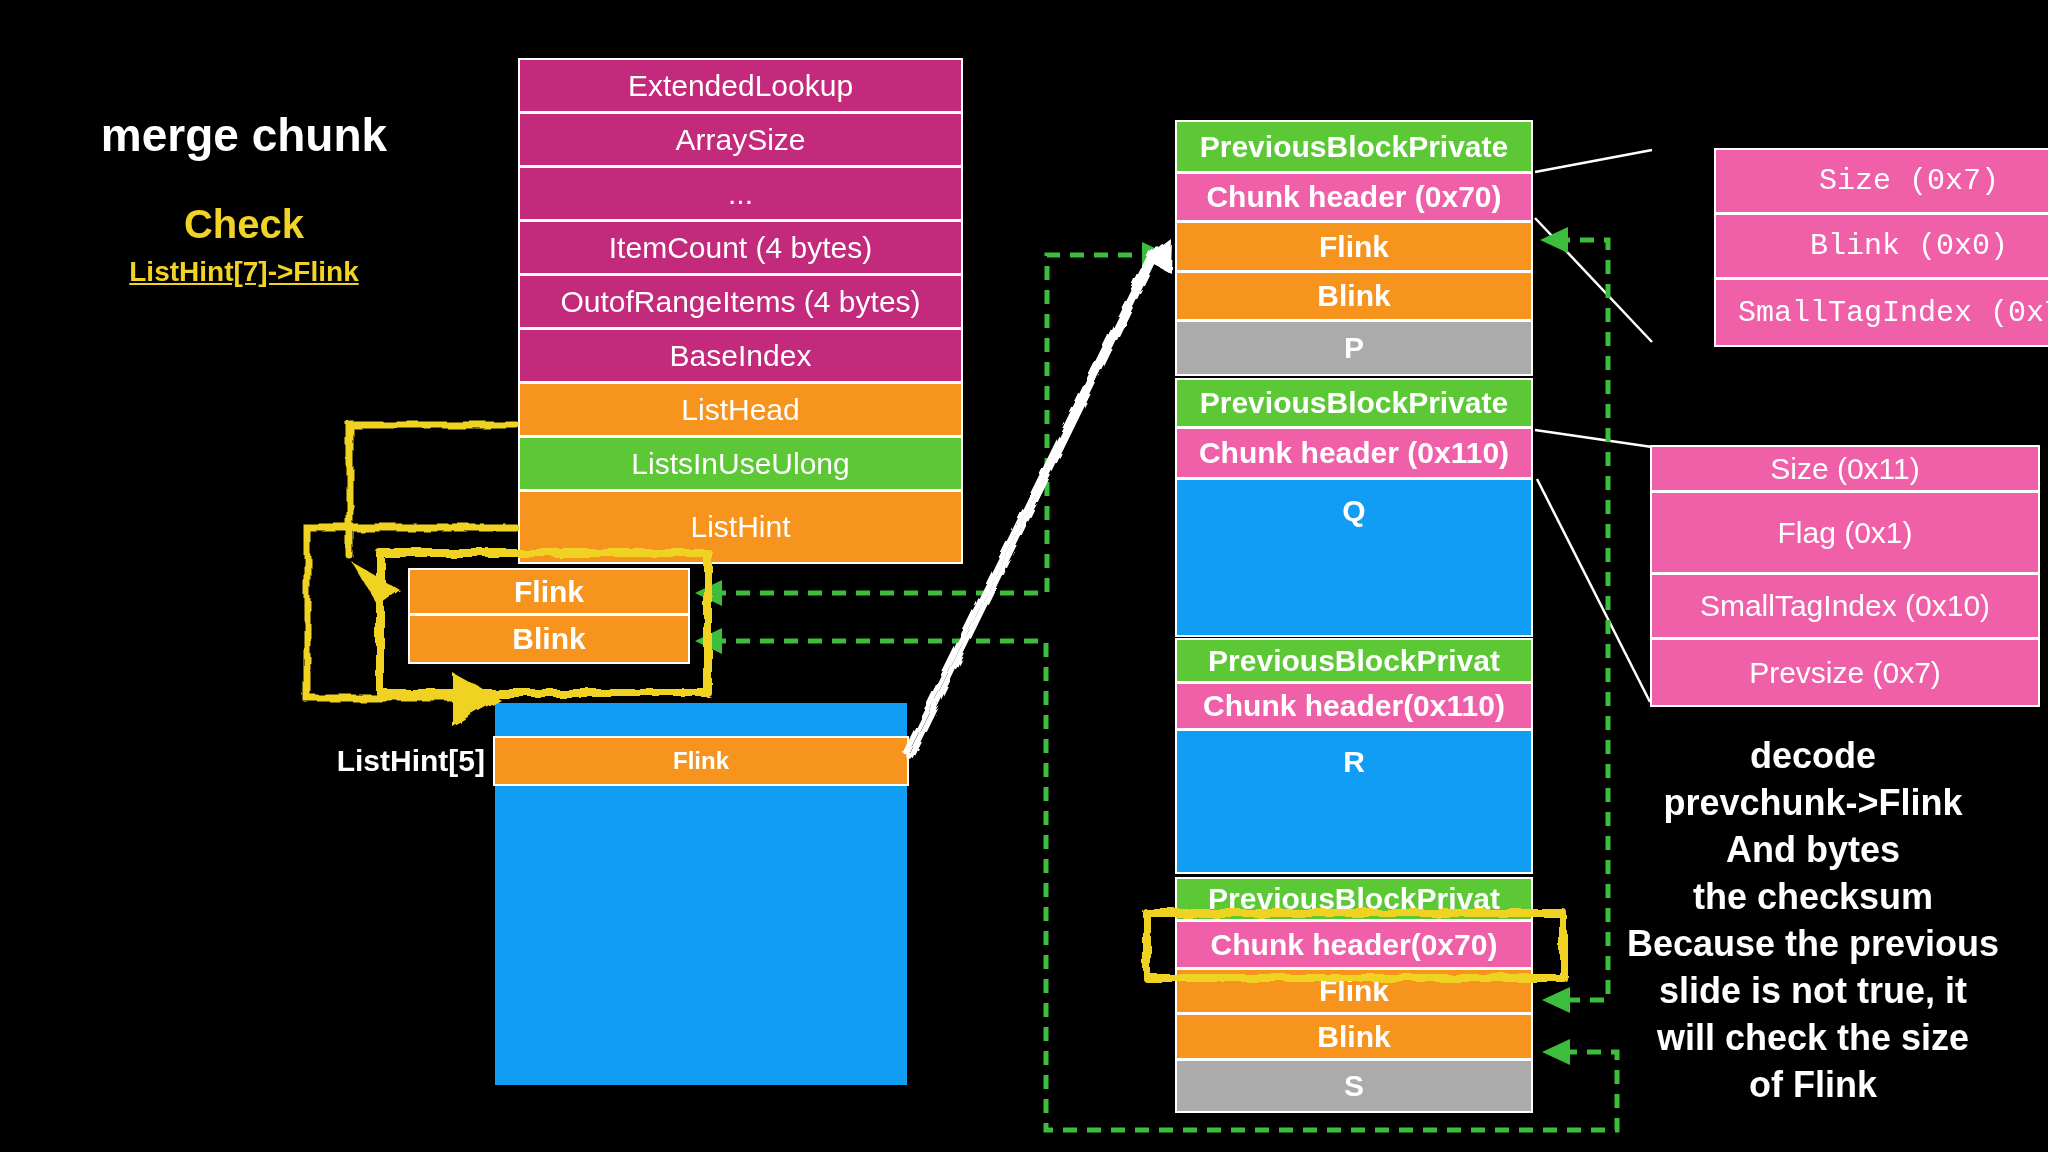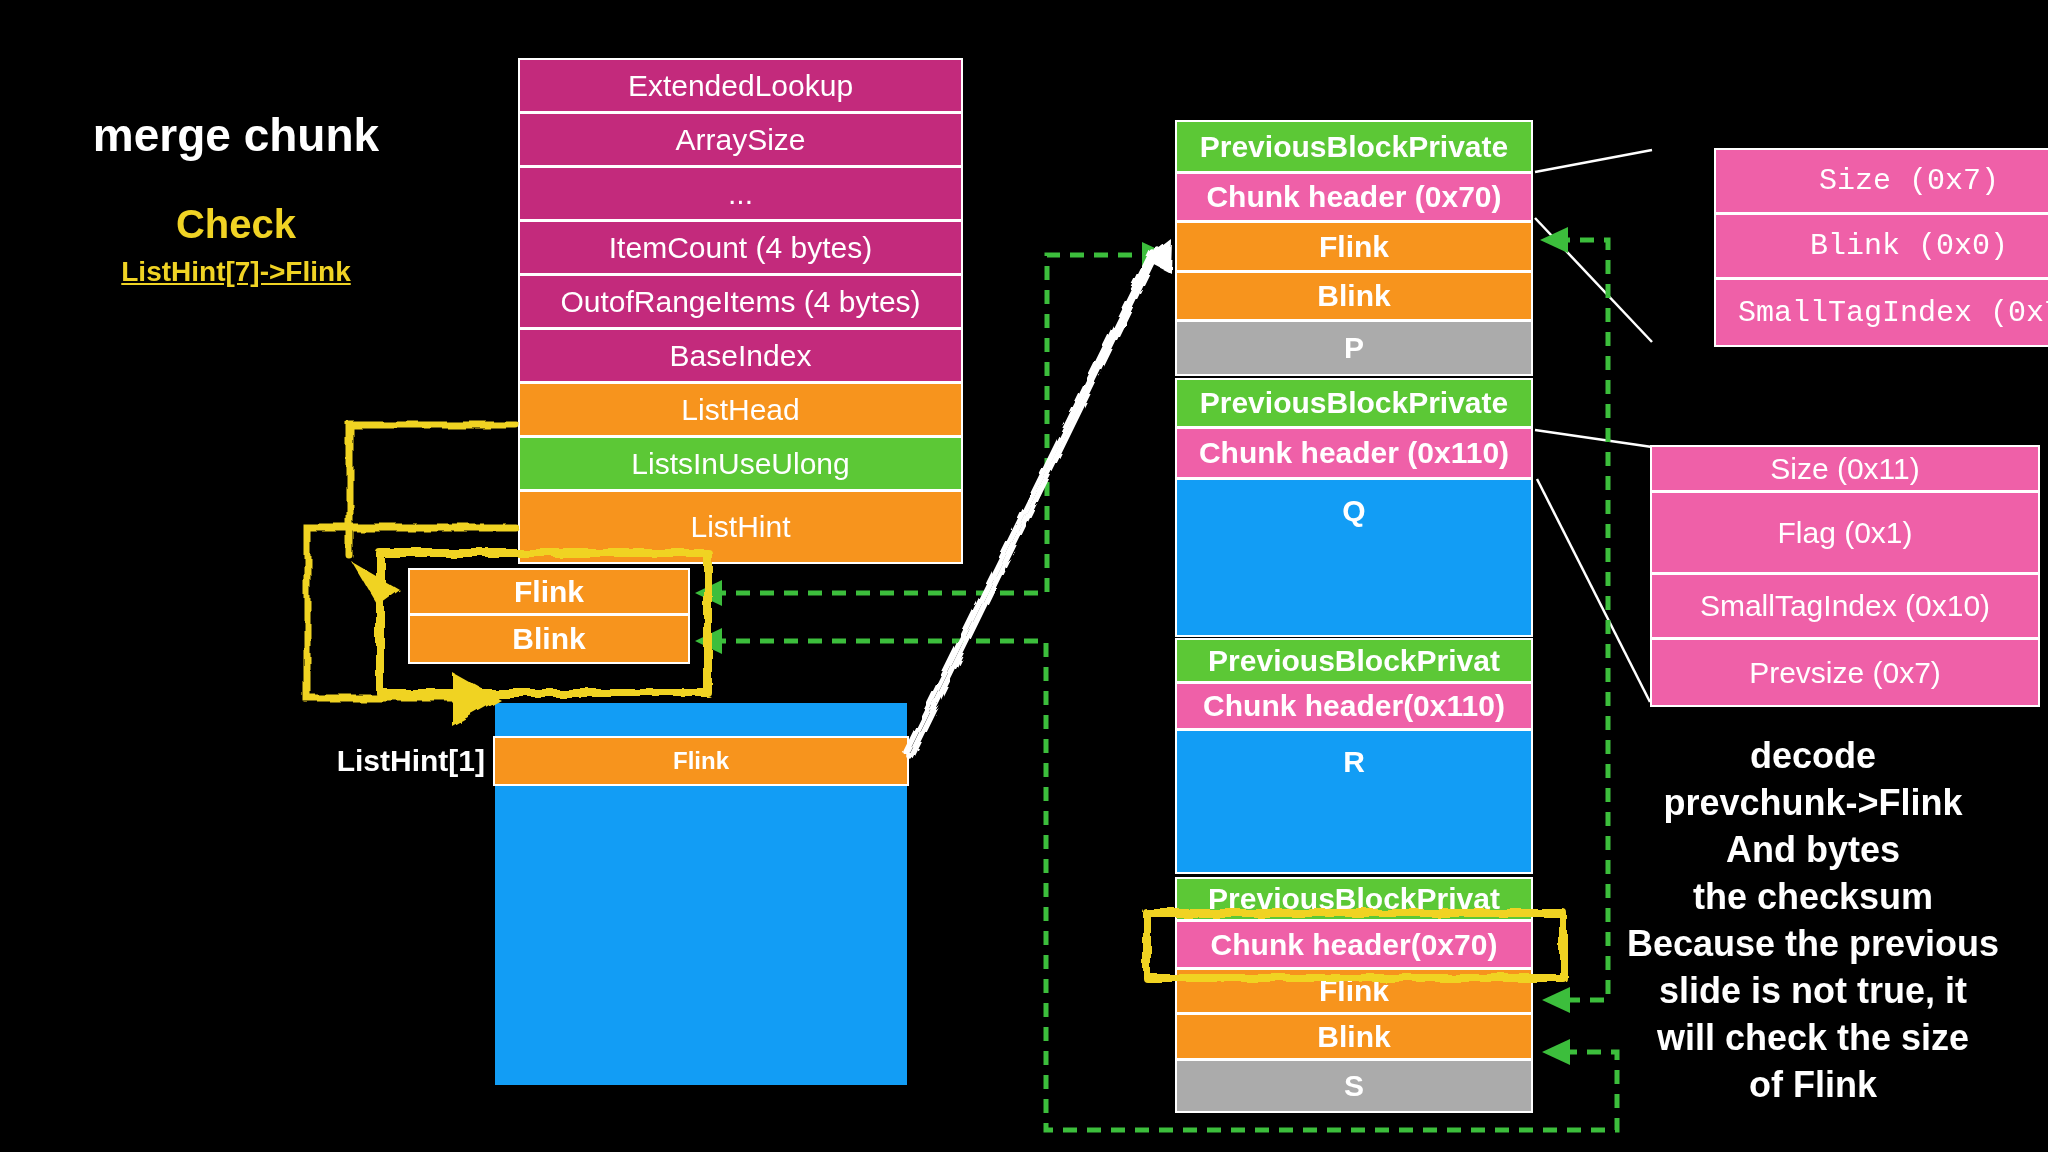--- a/index.html
+++ b/index.html
@@ -10,21 +10,21 @@
   .row{display:flex;align-items:center;justify-content:center;color:#fff;
        box-sizing:border-box;border-bottom:3px solid #fff;font-size:30px;white-space:nowrap;overflow:hidden;}
   .row:last-child{border-bottom:none;}
   .bold{font-weight:bold;}
   .magenta{background:var(--magenta);}
   .orange{background:var(--orange);}
   .greenrow{background:var(--green_row);}
   .pinkrow{background:var(--pink);}
   .bluerow{background:var(--blue);}
   .grayrow{background:var(--gray);}
-  .title-line{position:absolute;left:16px;width:440px;text-align:center;color:#fff;
+  .title-line{position:absolute;left:24px;width:440px;text-align:center;color:#fff;
               font-weight:bold;white-space:nowrap;}
   .yellow-text{color:var(--yellow);}
   .note-line{height:47px;line-height:47px;text-align:center;color:#fff;font-weight:bold;
              font-size:36px;white-space:nowrap;}
   svg.overlay{position:absolute;left:0;top:0;z-index:6;pointer-events:none;}
   .dash{fill:none;stroke:var(--arrow_green);stroke-width:5;stroke-dasharray:14 10;}
   .ah-green{fill:var(--arrow_green);stroke:none;}
   .fan{stroke:#fff;stroke-width:2.5;fill:none;}
   .crayon{fill:none;stroke:var(--yellow);stroke-width:8;stroke-linecap:round;stroke-linejoin:round;}
   .crayon-thin{fill:none;stroke:var(--yellow);stroke-width:7;stroke-linecap:round;}
@@ -54,21 +54,21 @@
     <div class="row orange" style="height:54px">ListHead</div>
     <div class="row greenrow" style="height:54px">ListsInUseUlong</div>
     <div class="row orange" style="height:70px">ListHint</div>
   </div>
 
   <div class="box" style="left:408px;top:568px;width:282px;">
     <div class="row orange bold" style="height:46px">Flink</div>
     <div class="row orange bold" style="height:46px">Blink</div>
   </div>
 
-  <div class="abs" style="left:330px;top:744px;width:155px;text-align:right;color:#fff;font-weight:bold;font-size:30px;">ListHint[1]</div>
+  <div class="abs" style="left:330px;top:744px;width:155px;text-align:right;color:#fff;font-weight:bold;font-size:30px;">ListHint[5]</div>
 
   <div class="box bluerow" style="left:495px;top:703px;width:412px;height:382px;border:none;">
     <div class="blue-inner-flink">Flink</div>
   </div>
 
   <div class="box" style="left:1175px;top:120px;width:358px;">
     <div class="row greenrow bold" style="height:52px">PreviousBlockPrivate</div>
     <div class="row pinkrow bold" style="height:49px">Chunk header (0x70)</div>
     <div class="row orange bold" style="height:50px">Flink</div>
     <div class="row orange bold" style="height:49px">Blink</div>

